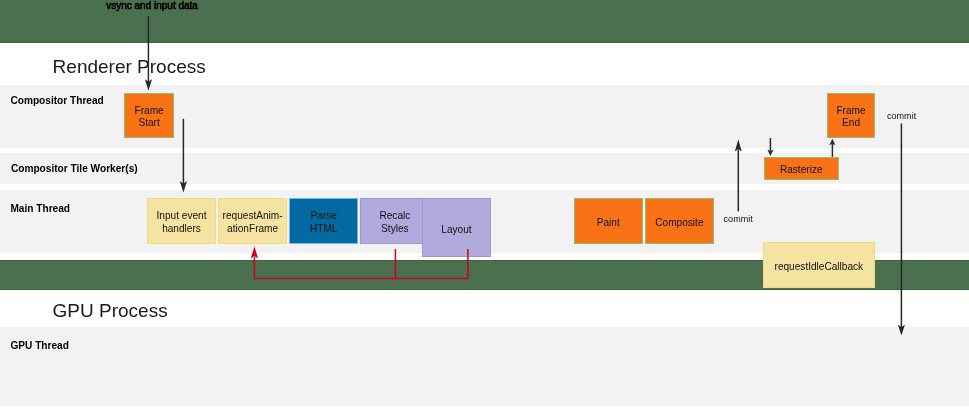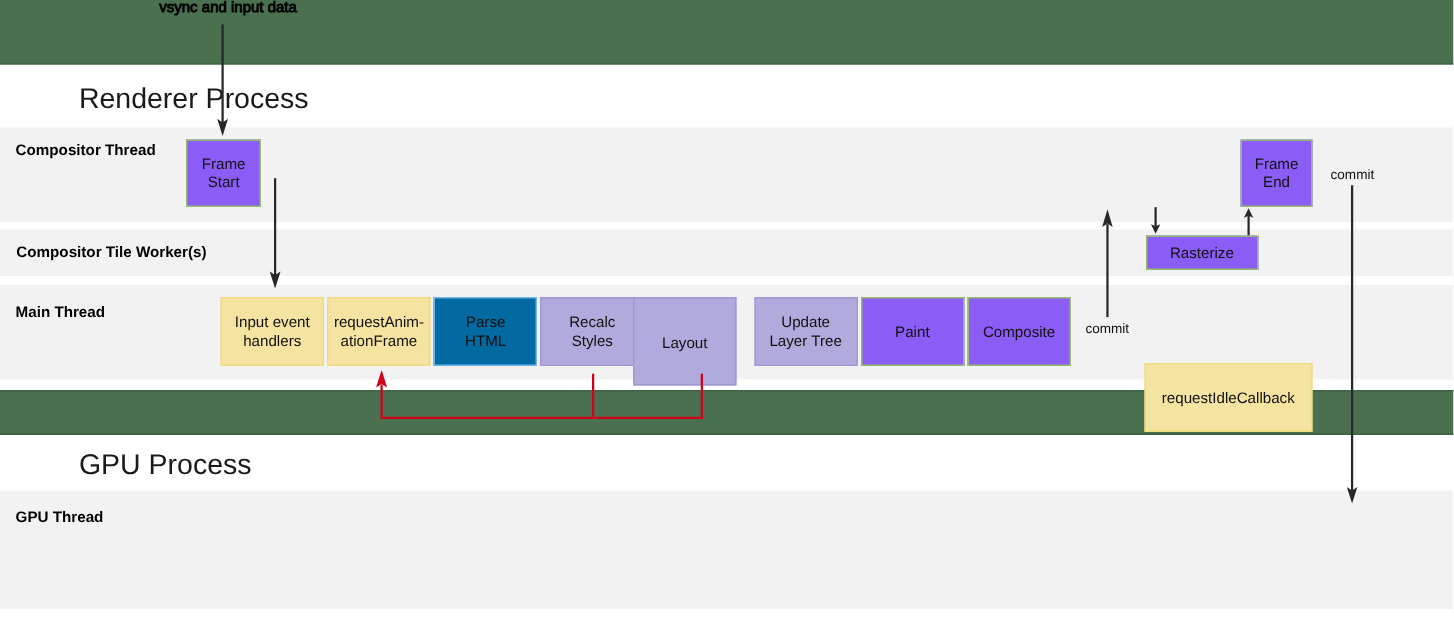--- a/index.html
+++ b/index.html
@@ -26,21 +26,21 @@
     display:flex;align-items:center;justify-content:center;
     text-align:center;
     font-size:10.1px;color:#111;
     line-height:12.75px;
     border:1px solid rgba(0,0,0,0.25);
   }
   .box > span{display:block;transform:translateY(1.7px);}
   .box.yellow{background:#F5E3A1;border-color:#EFDC80;}
   .box.blue{background:#0369a1;border-color:#6FB6F0;}
   .box.purple{background:#B1AADC;border-color:#A098D4;}
-  .box.green{background:#8b5cf6;border-color:#97BA70;}
+  .box.green{background:#f97316;border-color:#97BA70;}
 
   .plain-label{position:absolute;font-size:10.1px;color:#111;white-space:nowrap;}
   .plain-label.small{font-size:9.05px;}
 
   svg.overlay{position:absolute;left:0;top:0;width:969px;height:413px;overflow:visible;pointer-events:none;}
 </style>
 </head>
 <body>
 
 <div id="stage">
@@ -81,23 +81,20 @@
     </div>
   <div class="box blue" style="left:289.25px;top:198.4px;width:69.0px;height:45.3px;">
       <span>Parse<br>HTML</span>
     </div>
   <div class="box purple" style="left:360.38px;top:198.4px;width:69.0px;height:45.3px;">
       <span>Recalc<br>Styles</span>
     </div>
   <div class="box purple" style="left:422px;top:198.4px;width:69.0px;height:59px;">
       <span>Layout</span>
     </div>
-  <div class="box purple" style="left:502.62px;top:198.4px;width:69.0px;height:45.3px;">
-      <span>Update<br>Layer Tree</span>
-    </div>
   <div class="box green" style="left:573.75px;top:198.4px;width:69.0px;height:45.3px;">
       <span>Paint</span>
     </div>
   <div class="box green" style="left:644.88px;top:198.4px;width:69.0px;height:45.3px;">
       <span>Composite</span>
     </div>
   <div class="box yellow" style="left:763px;top:198.4px;width:111.7px;height:45.3px;margin-top:44px;">
       <span>requestIdleCallback</span>
     </div>
 

